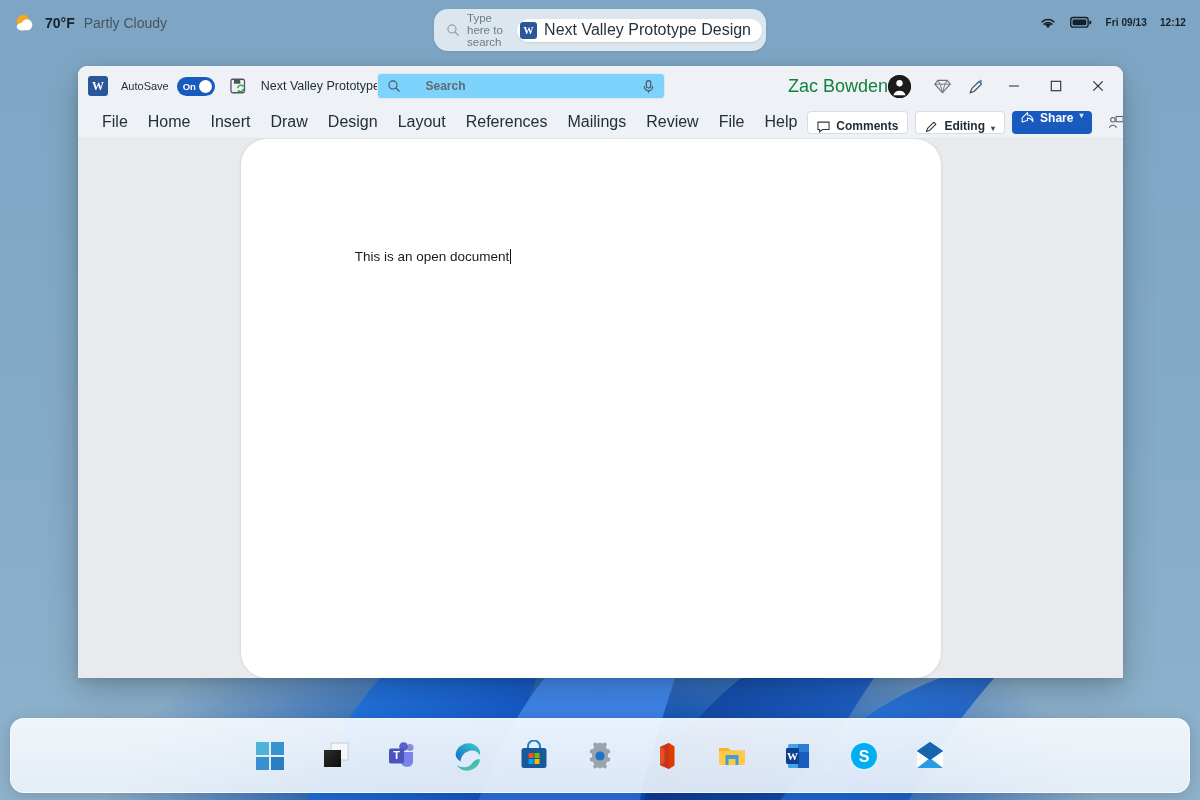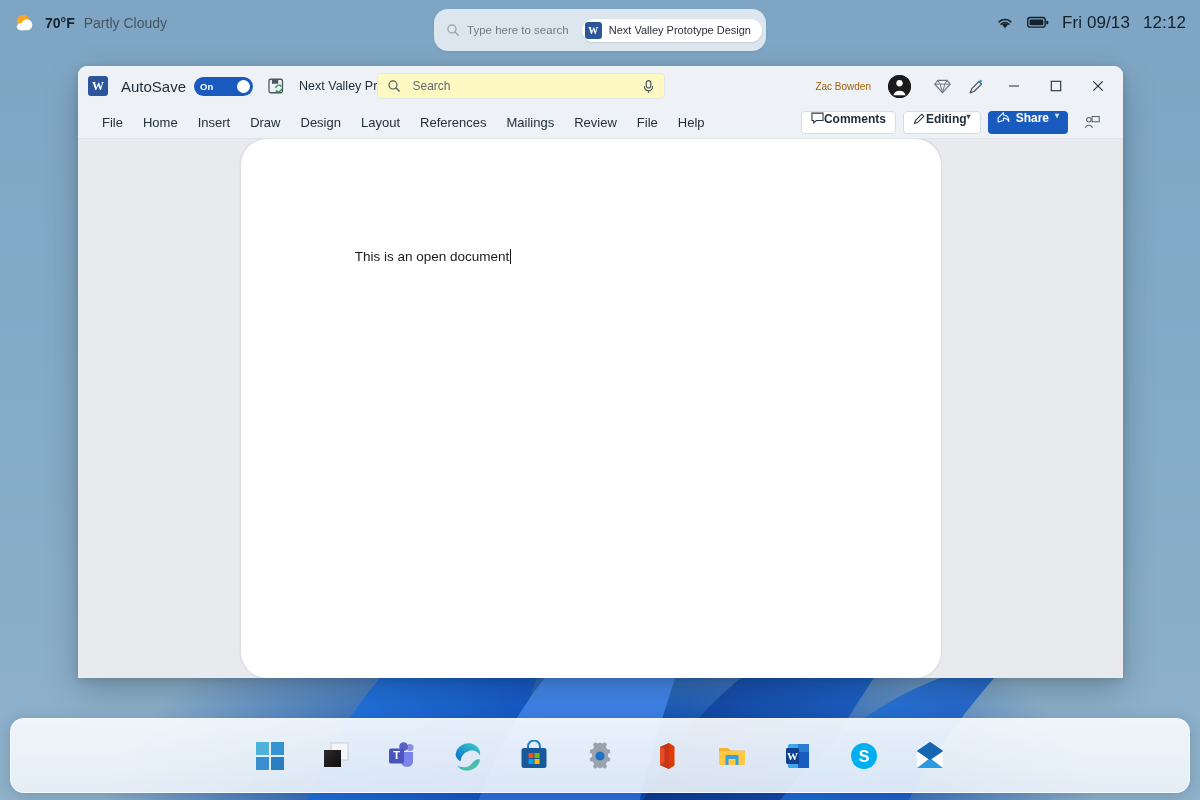--- a/index.html
+++ b/index.html
@@ -52,31 +52,31 @@
   #tb-search-wrap .mag { margin-right:7px; opacity:.55; }
   #tb-search-ph { color:#6d7d88; font-size:11.5px; flex:1; }
   #tb-app-pill {
     display:flex; align-items:center; gap:7px;
     background:#ffffff;
     border-radius:13px;
     height:23px;
     padding:0 11px 0 3px;
     box-shadow:0 1px 2px rgba(0,0,0,0.10);
   }
-  #tb-app-pill .pill-label { font-size:11px; color:#27323b; white-space:nowrap; }
+  #tb-app-pill .pill-label { font-size:16px; color:#27323b; white-space:nowrap; }
   .word-badge {
     width:17px; height:17px; border-radius:3px;
     background:#2b579a; color:#fff;
     font-size:10px; font-weight:bold;
     display:flex; align-items:center; justify-content:center;
     font-family:"Liberation Serif", serif;
   }
 
   #tray { margin-left:auto; display:flex; align-items:center; gap:13px; color:#14202a; }
-  #tray .clock { font-size:17px; font-weight:normal; letter-spacing:.1px; }
+  #tray .clock { font-size:10px; font-weight:bold; letter-spacing:.1px; }
 
   
   #word-window {
     position:absolute; left:78px; top:66px;
     width:1045px; height:612px;
     background:#eef1f5;
     border-radius:9px 9px 0 0;
     box-shadow:0 12px 34px rgba(0,0,0,0.22), 0 2px 8px rgba(0,0,0,0.12);
     overflow:hidden;
     z-index:20;
@@ -88,60 +88,61 @@
     display:flex; align-items:center;
     padding:0 0 0 10px;
     position:relative;
   }
   .wt-icon {
     width:20px;height:20px;border-radius:3px;background:#2b579a;color:#fff;
     display:flex;align-items:center;justify-content:center;
     font-size:12px;font-weight:bold;font-family:"Liberation Serif",serif;
     margin-right:13px;
   }
-  #autosave-label { font-size:15px; color:#1f2b36; margin-right:8px; }
+  #autosave-label { font-size:11px; color:#1f2b36; margin-right:8px; }
   #autosave-toggle {
-    width:59px;height:19px;border-radius:10px;background:#185abd;
+    width:38px;height:19px;border-radius:10px;background:#185abd;
     display:flex;align-items:center;justify-content:flex-start;
     padding:0 3px; position:relative; margin-right:14px;
   }
   #autosave-toggle .tg-txt { color:#fff;font-size:9.5px;font-weight:bold;margin-left:3px; }
   #autosave-toggle .knob { position:absolute; right:3px; width:13px;height:13px;border-radius:50%;background:#fff; }
   #save-sync-icon { margin-right:14px; }
   #doc-title {
     font-size:12.5px; color:#1f2b36; display:flex; align-items:center; gap:6px;
   }
   #word-search {
     position:absolute; left:calc(50% - 80px); transform:translateX(-50%);
-    width:288px;height:26px;background:#fef9c3;border-radius:4px;
-    display:flex;align-items:center;padding:0 9px;gap:12px;
+    width:288px;height:26px;background:#7dd3fc;border-radius:4px;
+    display:flex;align-items:center;padding:0 9px;gap:25px;
     border:1px solid #e3e6ea;
+    font-weight:bold;
   }
   #word-search .ph { font-size:12px;color:#5d6b75;flex:1; }
   #tb-right { margin-left:auto; display:flex; align-items:center; gap:0; padding-right:4px; }
-  #user-name { font-size:10px; color:#a16207; margin-right:17px; }
+  #user-name { font-size:18px; color:#15803d; margin-right:0; }
   #avatar {
     width:23px;height:23px;border-radius:50%;background:#1b1b1b;
     display:flex;align-items:flex-end;justify-content:center;overflow:hidden;margin-right:14px;
   }
   .tb-icon-btn {
     width:34px;height:30px;display:flex;align-items:center;justify-content:center;
   }
   .win-btn { width:42px;height:40px;display:flex;align-items:center;justify-content:center;color:#22303a; }
 
   
   #ribbon {
     height:33px;flex:0 0 33px;background:#eef1f5;
     display:flex;align-items:center;padding:0 14px;position:relative;
     border-bottom:1px solid #e0e3e8;
   }
-  .rtab { font-size:13px;color:#22303a;padding:4px 10px;border-radius:4px;white-space:nowrap; }
+  .rtab { font-size:16px;color:#22303a;padding:4px 10px;border-radius:4px;white-space:nowrap; }
   #ribbon-right { margin-left:auto;display:flex;align-items:center;gap:7px; }
   .pillbtn {
-    display:flex;align-items:flex-start;
+    display:flex;align-items:flex-end;gap:6px;
     background:#fff;border:1px solid #d8dce1;border-radius:4px;
     height:23px;padding:0 9px;font-size:12px;color:#1f2b36;font-weight:bold;
   }
   #btn-share {
     background:#185abd;border-color:#185abd;color:#fff;
     display:flex;gap:6px;height:23px;padding:0 9px;
     border-radius:4px;font-size:12px;font-weight:bold;
   }
   .chev { font-size:8px; opacity:.85; }
 

